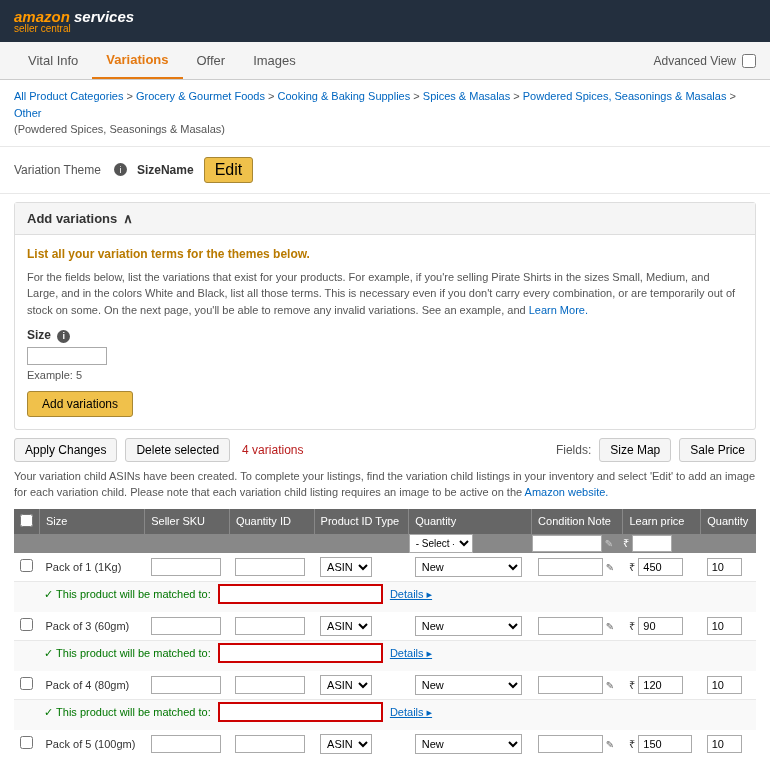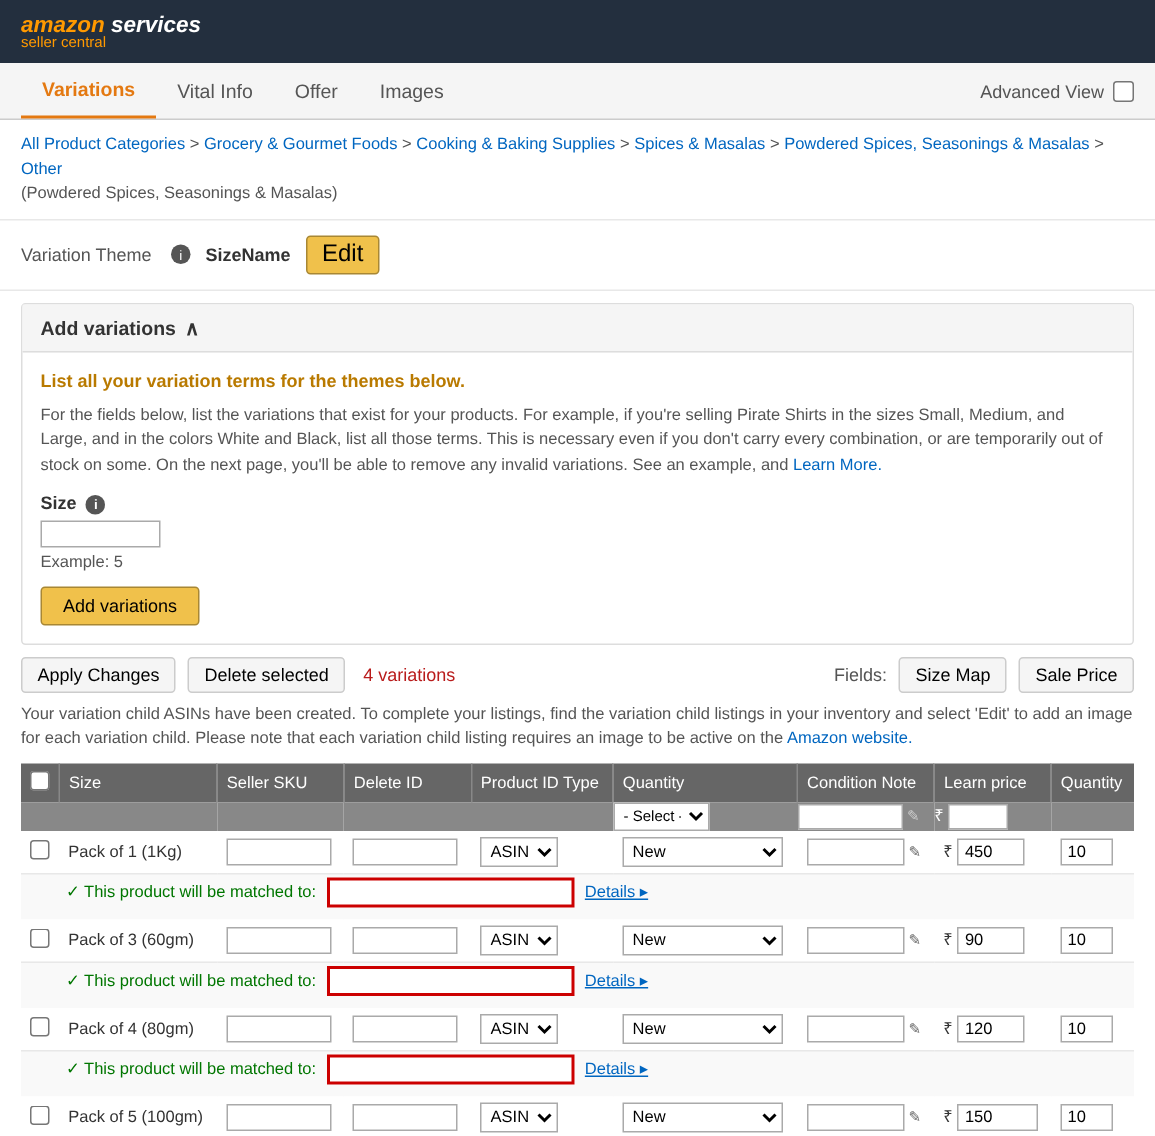--- a/index.html
+++ b/index.html
@@ -74,22 +74,22 @@
 <div class="header">
   <div>
     <span style="color:#fff; font-size:15px; font-weight:bold; font-style:italic;">
       <span style="color:#ff9900;">amazon</span> services
     </span>
     <span class="seller-central">seller central</span>
   </div>
 </div>
 
 <div class="nav-tabs">
+  <a class="nav-tab">Vital Info</a>
   <a class="nav-tab active">Variations</a>
-  <a class="nav-tab">Vital Info</a>
   <a class="nav-tab">Offer</a>
   <a class="nav-tab">Images</a>
   <div class="nav-right">
     <span>Advanced View</span>
     <input type="checkbox" class="advanced-view-checkbox" style="">
   </div>
 </div>
 
 <div class="breadcrumb">
   <a href="#">All Product Categories</a> &gt;
@@ -142,21 +142,21 @@
   <div class="notice-text">
     Your variation child ASINs have been created. To complete your listings, find the variation child listings in your inventory and select 'Edit' to add an image for each variation child. Please note that each variation child listing requires an image to be active on the <a href="#">Amazon website.</a>
   </div>
 
   <table class="product-table">
     <thead>
       <tr>
         <th style="width:20px;"><input type="checkbox" style=""></th>
         <th>Size</th>
         <th>Seller SKU</th>
-        <th>Delete ID</th>
+        <th>Quantity ID</th>
         <th>Product ID Type</th>
         <th>Quantity</th>
         <th>Condition Note</th>
         <th>Learn price</th>
         <th>Quantity</th>
       </tr>
       <tr style="background:#888;">
         <td></td>
         <td></td>
         <td></td>

